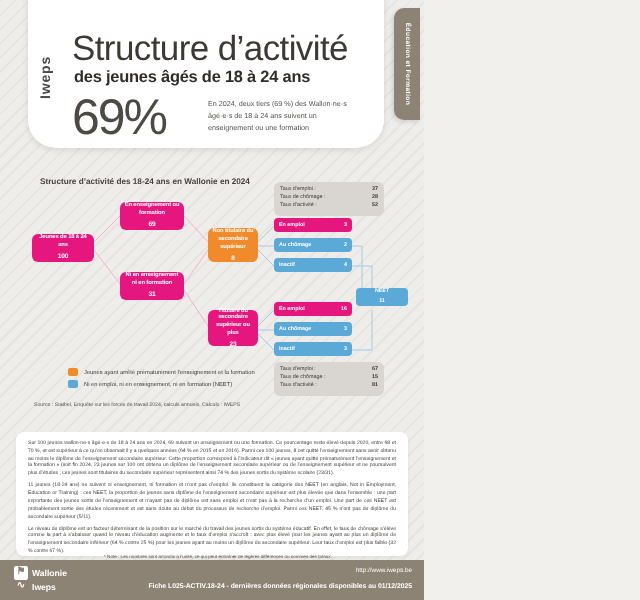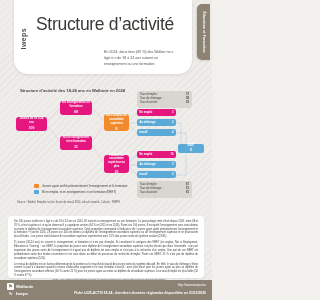--- a/index.html
+++ b/index.html
@@ -188,21 +188,23 @@
 <div class="bg-hatch"></div>
 
 <div class="sheet">
 
   <div class="header">
     <div class="header-card"></div>
 
     <div class="logo-iweps">Iweps</div>
 
     <div class="title-main">Structure d’activité</div>
-
+    <div class="title-sub">des jeunes âgés de 18 à 24 ans</div>
+
+    <div class="big-stat">69%</div>
     <div class="stat-note">En 2024, deux tiers (69 %) des Wallon·ne·s âgé·e·s de 18 à 24 ans suivent un enseignement ou une formation</div>
 
     <div class="tab-theme">
       <span>Éducation et Formation</span>
     </div>
   </div>
 
   <div class="chart-wrap">
 
     <div class="chart-title">Structure d’activité des 18-24 ans en Wallonie en 2024</div>

